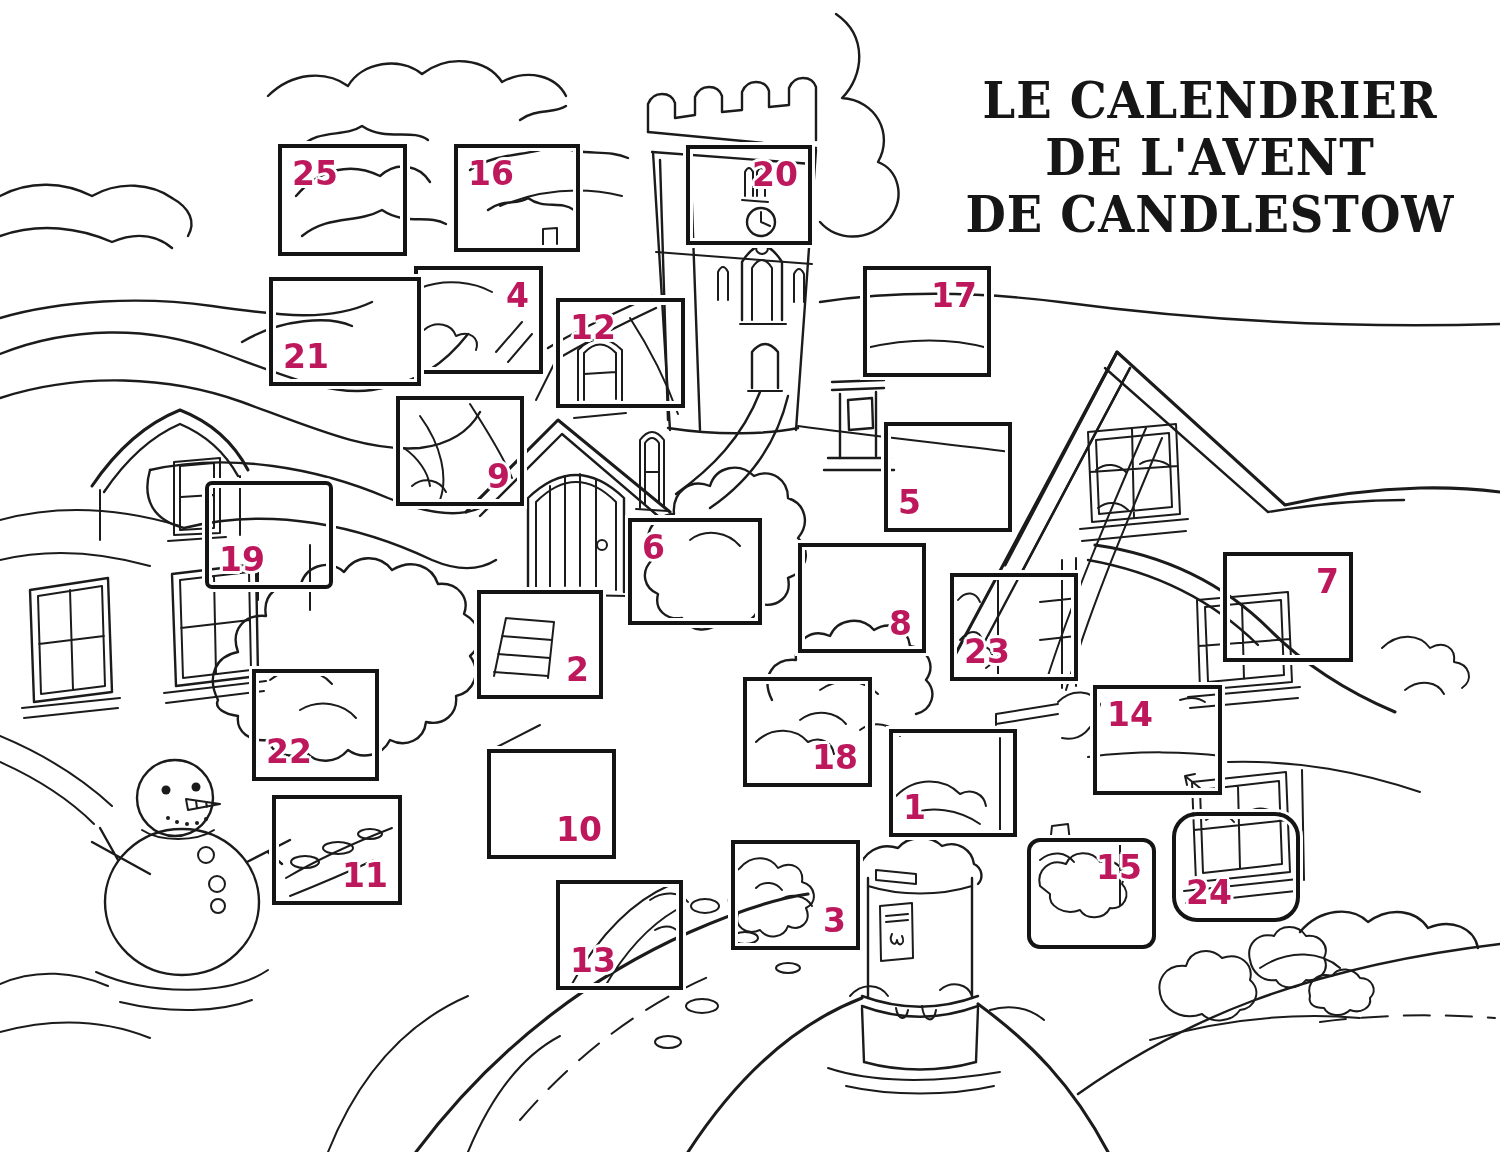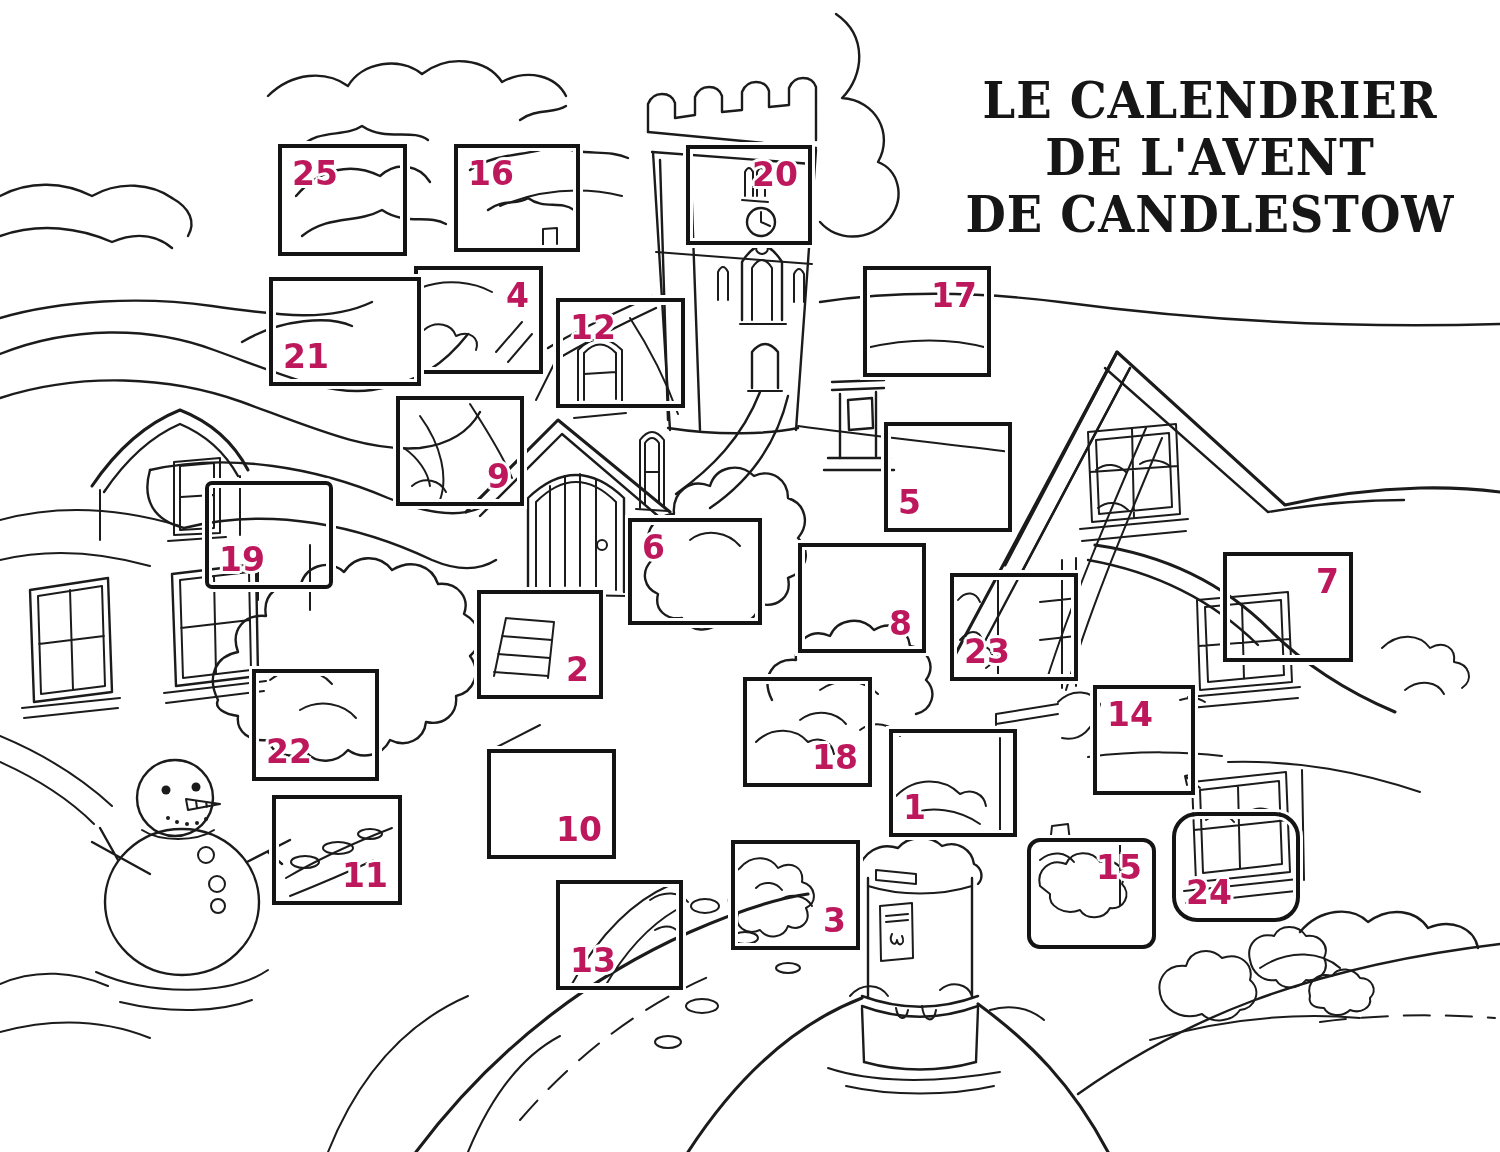--- a/index.html
+++ b/index.html
@@ -297,21 +297,21 @@
       </div>
       <div class="abox pos-br" style="left: 272px; top: 795px; width: 130px; height: 110px;">
         <span class="num">11</span>
       </div>
       <div class="abox pos-tl" style="left: 556px; top: 298px; width: 129px; height: 110px;">
         <span class="num">12</span>
       </div>
       <div class="abox pos-bl" style="left: 556px; top: 880px; width: 127px; height: 110px;">
         <span class="num">13</span>
       </div>
-      <div class="abox pos-tl" style="left: 1093px; top: 685px; width: 102px; height: 110px;">
+      <div class="abox pos-tl" style="left: 1093px; top: 685px; width: 129px; height: 110px;">
         <span class="num">14</span>
       </div>
       <div class="abox pos-tr" style="left: 1027px; top: 838px; width: 129px; height: 111px; border-radius: 13px;">
         <span class="num">15</span>
       </div>
       <div class="abox pos-tl" style="left: 454px; top: 144px; width: 126px; height: 108px;">
         <span class="num">16</span>
       </div>
       <div class="abox pos-tr" style="left: 863px; top: 266px; width: 128px; height: 111px;">
         <span class="num">17</span>

